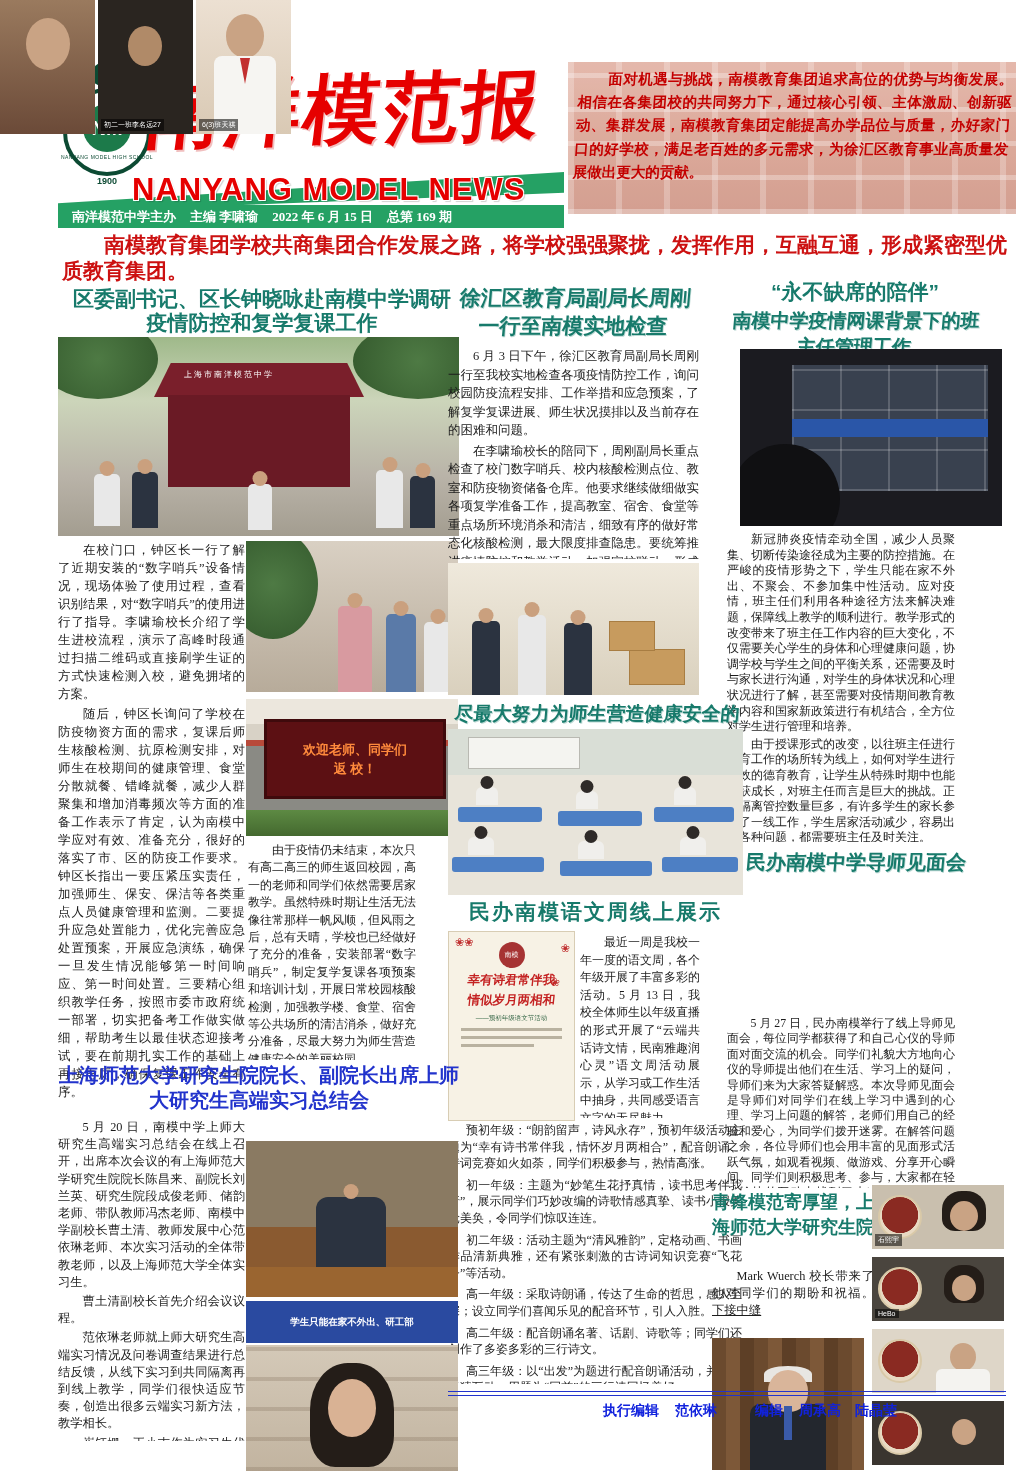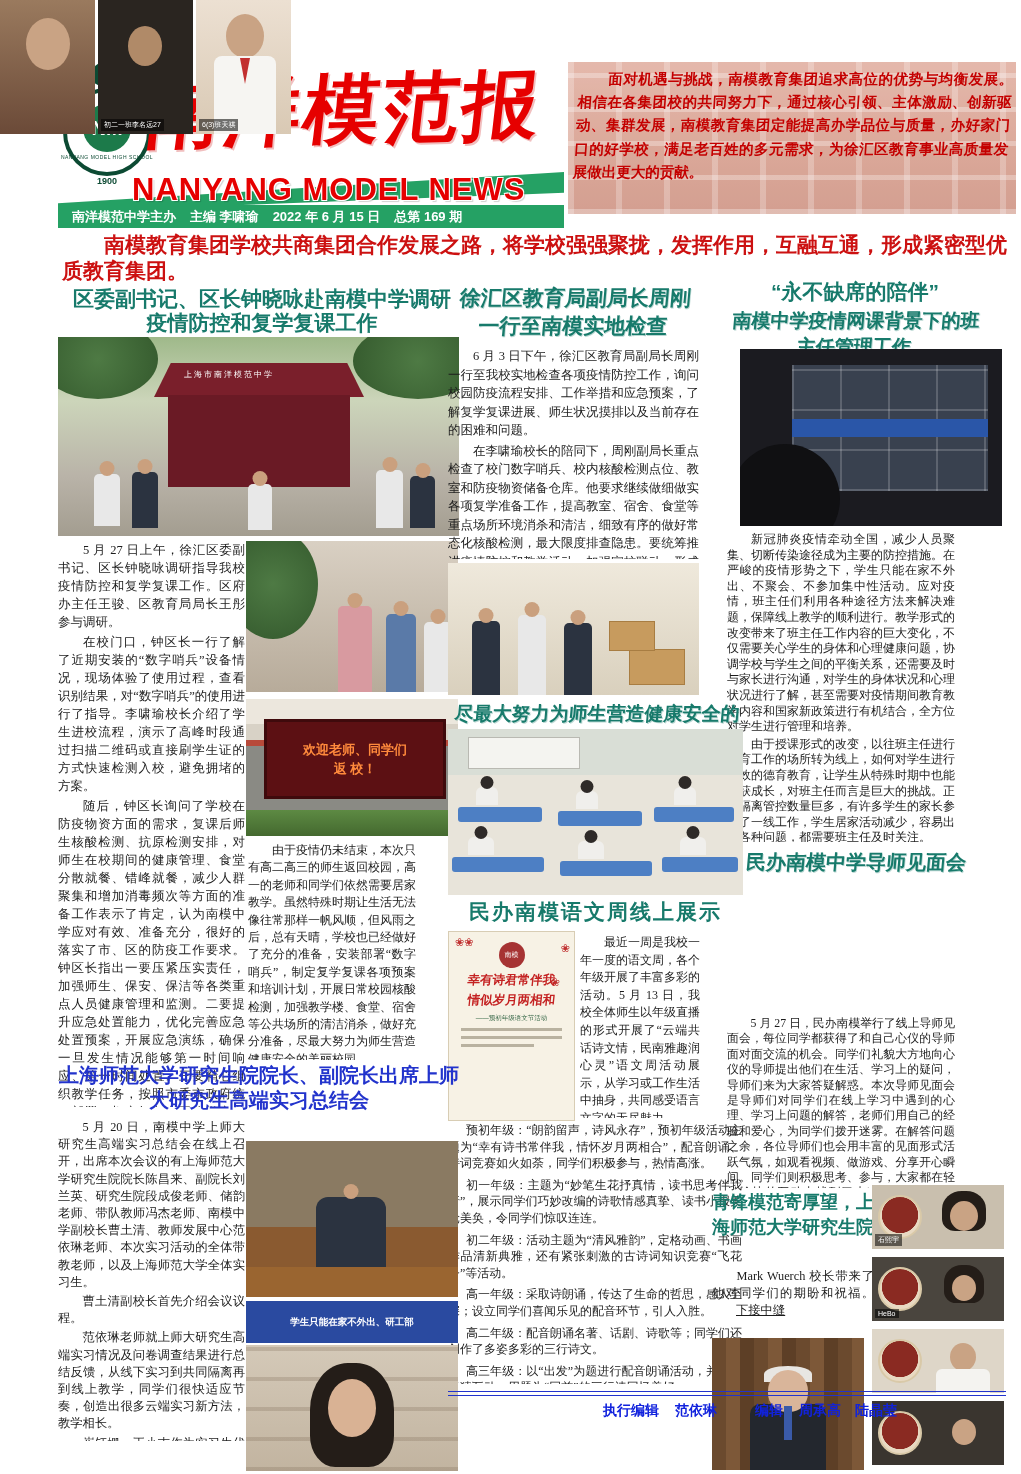--- a/index.html
+++ b/index.html
@@ -18,21 +18,21 @@
          display:flex;align-items:center;justify-content:center;}
   #ringtext{font-size:5px;color:#0c4a33;letter-spacing:.5px;margin-top:2px;white-space:nowrap;}
   #logoyear{font-size:9px;color:#0c4a33;font-weight:bold;}
   #title-cn{left:146px;top:50px;width:424px;height:120px;color:#e60000;font-weight:900;font-size:76px;
             letter-spacing:3px;transform:skewX(-8deg) rotate(-1.5deg);line-height:118px;white-space:nowrap;
             text-shadow:2px 2px 0 rgba(200,0,0,.25);}
   #band{left:58px;top:172px;width:506px;height:40px;background:#25a164;
         clip-path:polygon(0 78%,100% 0,100% 52%,0 100%);}
   #infobar{left:58px;top:205px;width:506px;height:23px;background:#25a164;display:flex;align-items:center;
            color:#fff;font-weight:bold;font-size:13px;white-space:nowrap;}
-  #infobar span{margin-left:14px;}
+  #infobar span{margin-left:14px;font-family:Liberation Serif, serif;}
   #title-en{left:132px;top:172px;width:440px;color:#e60000;font-weight:900;font-size:31px;letter-spacing:1px;
             text-shadow:-1px -1px 0 #fff,1px -1px 0 #fff,-1px 1px 0 #fff,1px 1px 0 #fff,2px 2px 1px rgba(0,0,0,.18);}
   #building{left:568px;top:62px;width:448px;height:152px;background:
       repeating-linear-gradient(90deg,rgba(255,255,255,.25) 0 6px,rgba(0,0,0,0) 6px 48px),
       repeating-linear-gradient(0deg,rgba(255,255,255,.3) 0 5px,rgba(0,0,0,0) 5px 34px),
       linear-gradient(#dca190,#cf8b77 60%,#c57f6c);opacity:.75;}
   #intro{left:576px;top:68px;width:434px;color:#c40000;font-weight:bold;font-size:14.5px;line-height:1.6;
          transform:skewX(-4deg);}
   
   #headline{left:62px;top:232px;width:948px;color:#cc1111;font-weight:bold;font-size:21px;line-height:1.25;text-indent:2em;}
@@ -97,21 +97,21 @@
       repeating-linear-gradient(90deg,#6b4a2e 0 14px,#7d5838 14px 28px,#5d3f26 28px 42px);}
   #mark-man{position:absolute;left:38px;bottom:0;width:76px;height:66px;background:#23272e;border-radius:10px 10px 0 0;}
   #mark-head{position:absolute;left:56px;bottom:58px;width:40px;height:42px;background:#d9b59a;border-radius:50% 50% 45% 45%;}
   #mark-hair{position:absolute;left:52px;bottom:88px;width:48px;height:16px;background:#e8e6e2;border-radius:50% 50% 0 0;}
   #mark-tie{position:absolute;left:72px;bottom:30px;width:8px;height:34px;background:#3a5aa8;}
   #strip{left:872px;top:1185px;width:132px;height:289px;display:flex;flex-direction:column;gap:8px;}
   .stile{position:relative;height:64px;background:#3c3c3c;overflow:hidden;flex:none;}
   .crest-avatar{position:absolute;left:6px;top:10px;width:40px;height:40px;border-radius:50%;
                 background:radial-gradient(circle at 50% 45%,#8a2a22 60%,#e8d9c2 62%);border:2px solid #d9c9a8;}
   
-  .ulink{text-decoration:underline;margin-left:24px;}
+  .ulink{text-decoration:underline;}
 </style>
 </head>
 <body>
 
 <div id="page">
 
   <div id="logo" class="abs">
     <div id="lion"></div>
     <div id="crest">
       <div id="globe">NM</div>
@@ -146,21 +146,20 @@
     <div class="tentbody" style="left:110px;top:58px;width:182px;height:92px;"></div>
     <div class="tent-sign" style="left:126px;top:32px;">上海市南洋模范中学</div>
     <div class="fig white" style="left:36px;bottom:10px;width:26px;height:52px;"></div>
     <div class="fig" style="left:74px;bottom:8px;width:26px;height:56px;"></div>
     <div class="fig white" style="left:190px;bottom:6px;width:24px;height:46px;"></div>
     <div class="fig white" style="left:318px;bottom:8px;width:27px;height:58px;"></div>
     <div class="fig" style="left:352px;bottom:8px;width:25px;height:52px;"></div>
   </div>
 
   <div class="abs body-col" style="left:58px;top:541px;width:187px;height:566px;font-size:12.5px;line-height:18px;">
-    <p>5 月 27 日上午，徐汇区委副书记、区长钟晓咏调研指导我校疫情防控和复学复课工作。区府办主任王骏、区教育局局长王彤参与调研。</p>
     <p>在校门口，钟区长一行了解了近期安装的“数字哨兵”设备情况，现场体验了使用过程，查看识别结果，对“数字哨兵”的使用进行了指导。李啸瑜校长介绍了学生进校流程，演示了高峰时段通过扫描二维码或直接刷学生证的方式快速检测入校，避免拥堵的方案。</p>
     <p>随后，钟区长询问了学校在防疫物资方面的需求，复课后师生核酸检测、抗原检测安排，对师生在校期间的健康管理、食堂分散就餐、错峰就餐，减少人群聚集和增加消毒频次等方面的准备工作表示了肯定，认为南模中学应对有效、准备充分，很好的落实了市、区的防疫工作要求。钟区长指出一要压紧压实责任，加强师生、保安、保洁等各类重点人员健康管理和监测。二要提升应急处置能力，优化完善应急处置预案，开展应急演练，确保一旦发生情况能够第一时间响应、第一时间处置。三要精心组织教学任务，按照市委市政府统一部署，切实把备考工作做实做细，帮助考生以最佳状态迎接考试，要在前期扎实工作的基础上再接再厉，确保复课工作安全有序。</p>
   </div>
 
   <div id="ph-masked" class="photo">
     <div class="tree" style="left:-18px;top:-12px;width:90px;height:110px;"></div>
     <div class="fig pink" style="left:92px;bottom:0;width:34px;height:86px;"></div>
     <div class="fig blue" style="left:140px;bottom:0;width:30px;height:78px;"></div>
     <div class="fig white" style="left:178px;bottom:0;width:28px;height:70px;"></div>
   </div>

